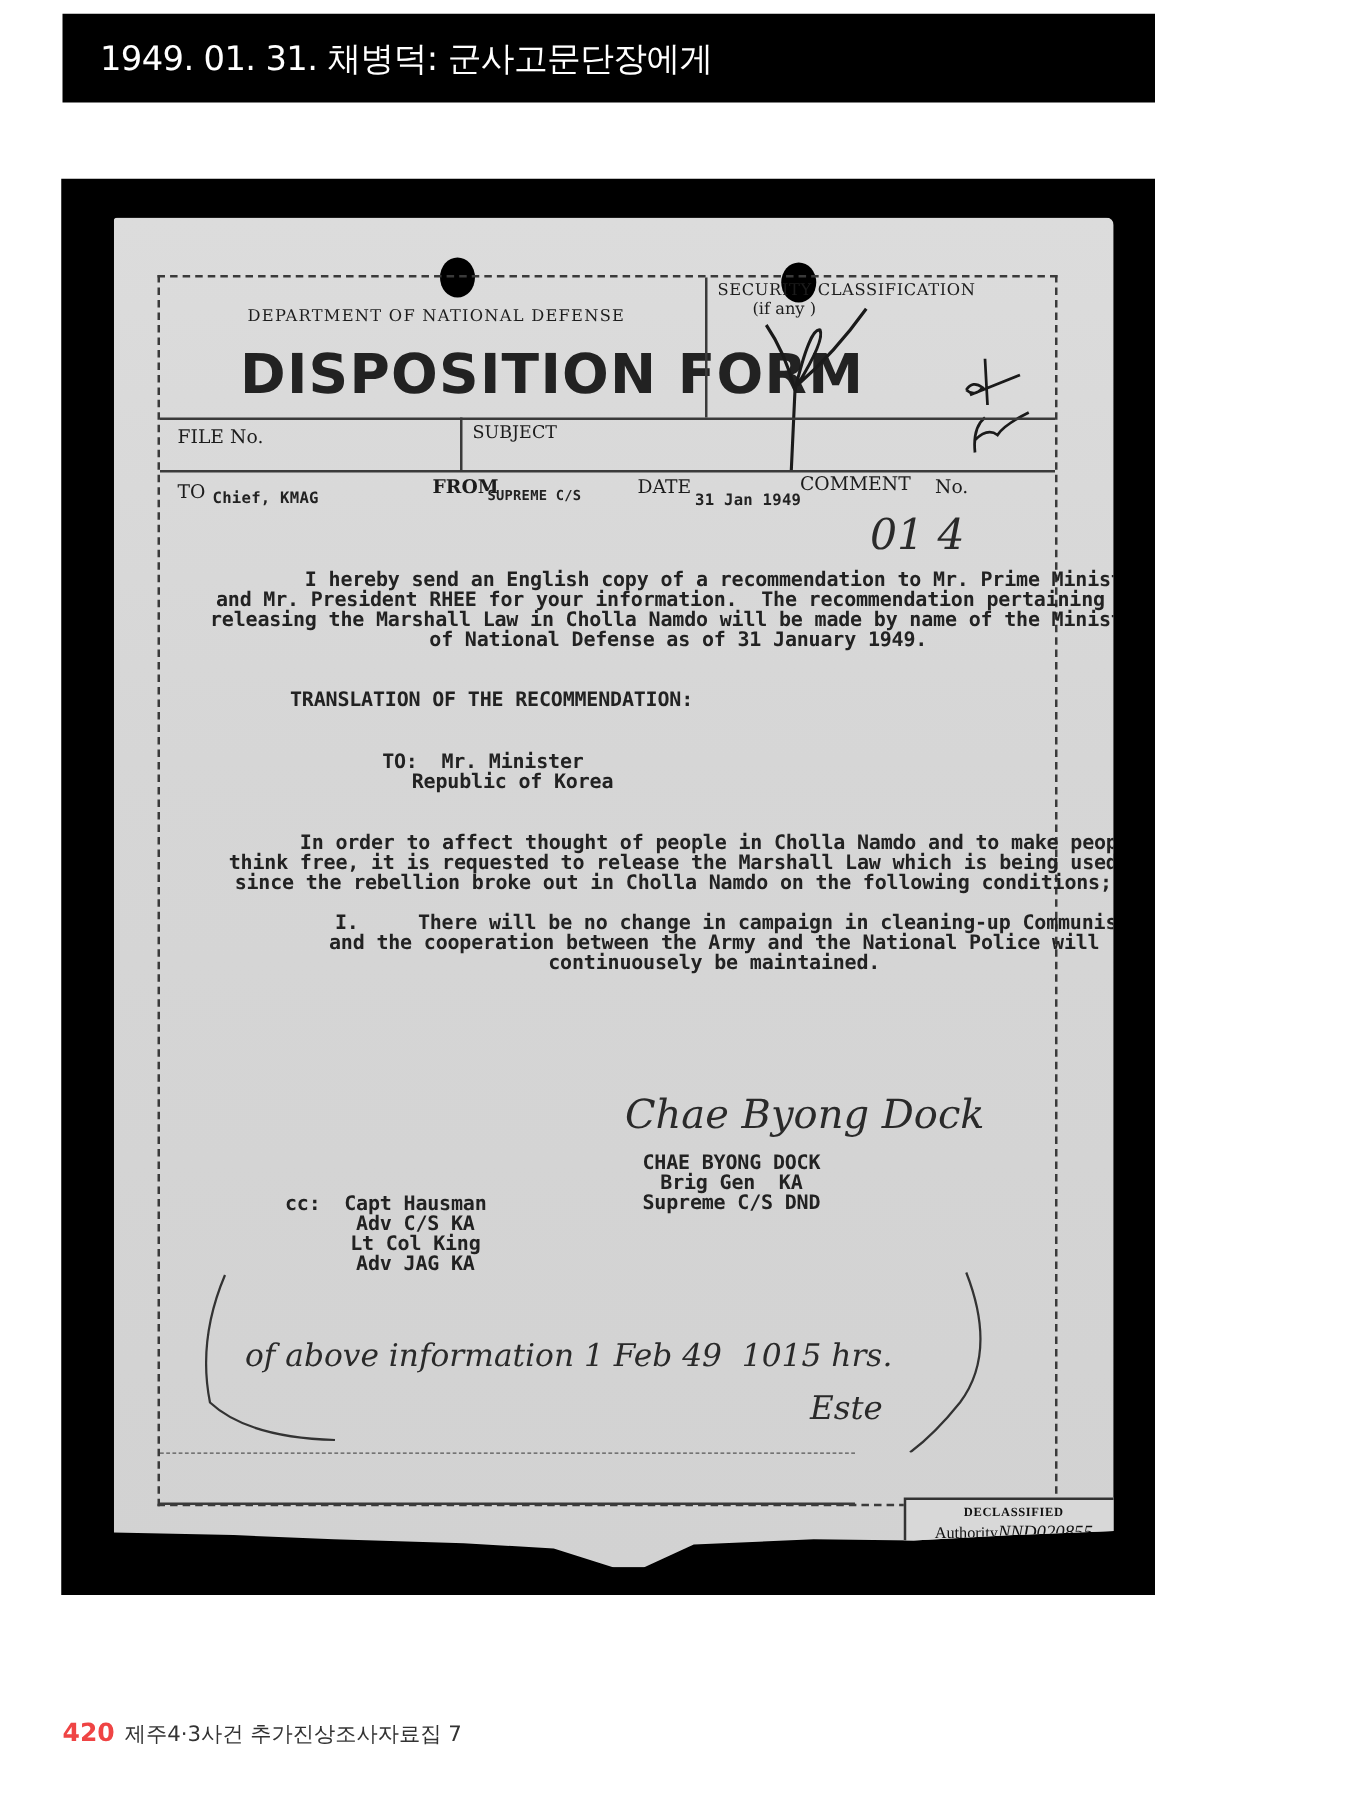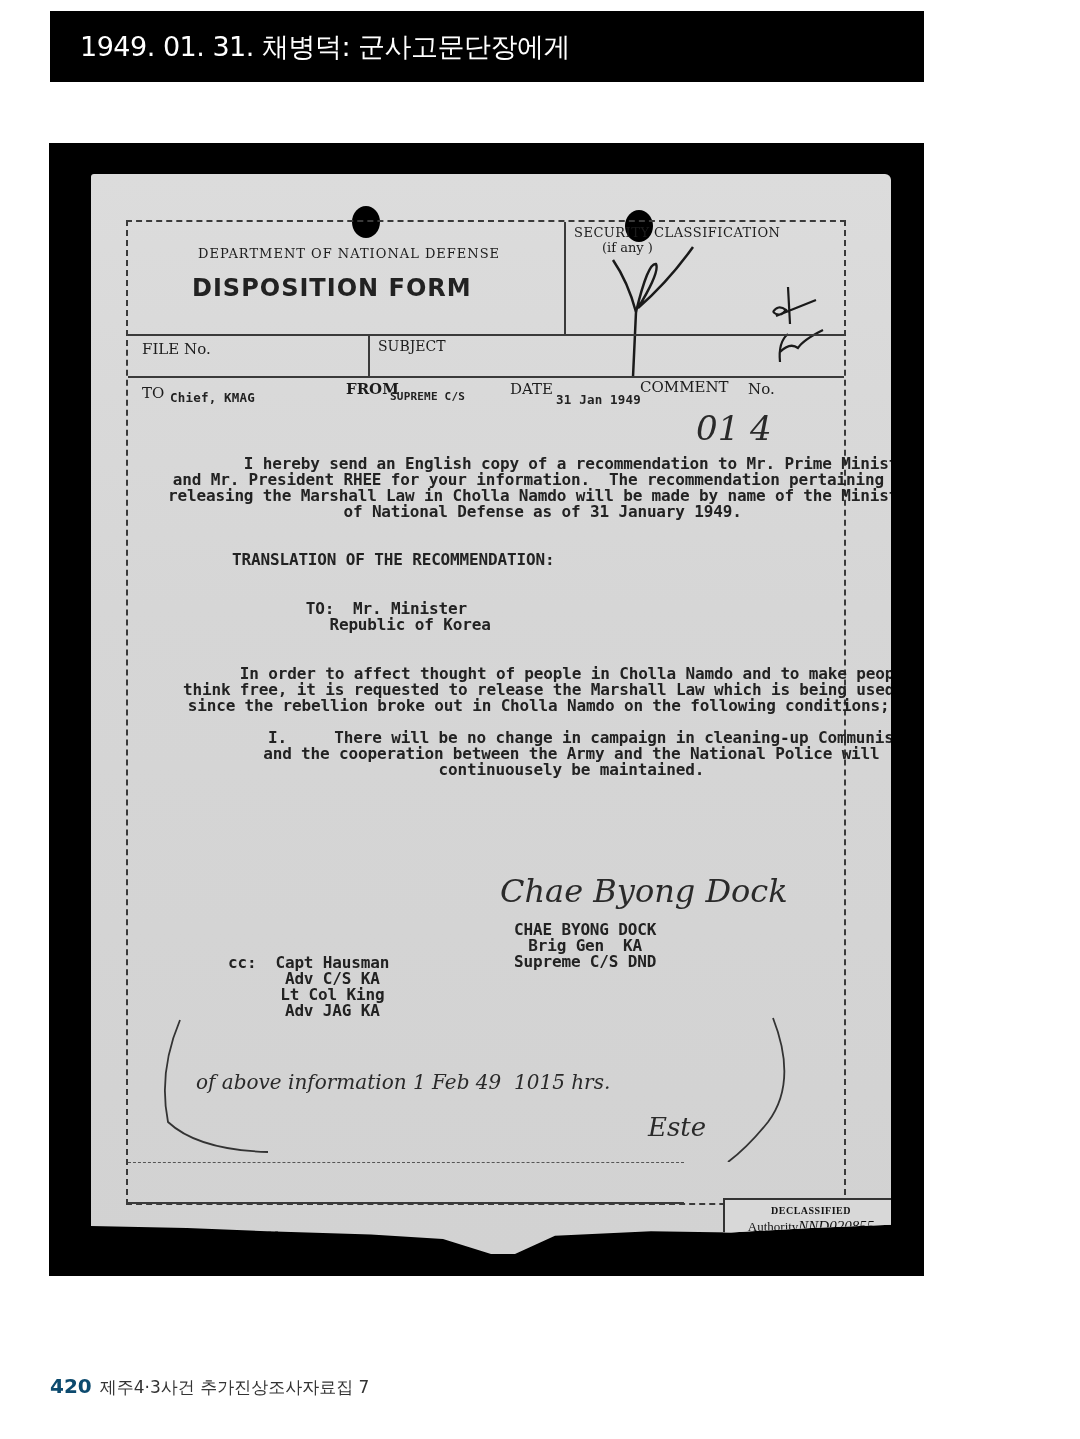--- a/index.html
+++ b/index.html
@@ -29,21 +29,21 @@
     .punch-hole { position: absolute; width: 28px; height: 32px; border-radius: 50%; background: #000; }
 
     .form-box {
       position: absolute; left: 35px; top: 46px; width: 720px; height: 985px;
       border: 2px dashed #3a3a3a;
     }
     .hline { position: absolute; left: 0; right: 0; border-top: 2px solid #3a3a3a; }
     .vline { position: absolute; border-left: 2px solid #3a3a3a; }
 
     .dept { position: absolute; left: 70px; top: 24px; font-family: "DejaVu Serif", serif; font-size: 13px; letter-spacing: 1px; }
-    .disposition { position: absolute; left: 64px; top: 52px; font-family: "DejaVu Sans", sans-serif; font-weight: bold; font-size: 24px; letter-spacing: 1px; color: #222; }
+    .disposition { position: absolute; left: 64px; top: 52px; font-family: "DejaVu Sans", sans-serif; font-weight: bold; font-size: 44px; letter-spacing: 1px; color: #222; }
     .security { position: absolute; left: 446px; top: 3px; font-family: "DejaVu Serif", serif; font-size: 13px; letter-spacing: 0.5px; }
     .security2 { position: absolute; left: 474px; top: 18px; font-family: "DejaVu Serif", serif; font-size: 13px; }
 
     .label { position: absolute; font-family: "DejaVu Serif", serif; font-size: 15px; text-align: right; }
     .typed { position: absolute; font-family: "DejaVu Sans Mono", monospace; font-size: 12.5px; font-weight: bold; letter-spacing: 0.2px; color: #222; }
     .typed-small { font-size: 11px; }
 
     .body-text {
       position: absolute; font-family: "DejaVu Sans Mono", monospace; font-size: 16px;
       line-height: 16px; white-space: pre; color: #222; font-weight: bold; letter-spacing: -0.15px; text-align: center;
@@ -64,21 +64,21 @@
     .declass-auth .num { text-decoration: underline; font-style: italic; font-size: 15px; }
 
     .footer-form { position: absolute; font-family: "DejaVu Sans", sans-serif; color: #222; }
 
     .torn-edge { position: absolute; left: 30px; top: 1066px; right: 30px; border-top: 2px dotted #555; }
 
     .page-footer {
       position: absolute; left: 50px; top: 1374px; display: flex; align-items: baseline; gap: 8px;
       font-family: "DejaVu Sans", sans-serif; color: #333;
     }
-    .page-num { font-weight: bold; font-size: 20px; color: #0c4a6e; }
+    .page-num { font-weight: bold; font-size: 20px; color: #ef4444; }
     .book-title { font-size: 17px; color: #333; }
   </style>
 </head>
 <body>
 
 <div class="title-bar">
   <span>1949. 01. 31. 채병덕: 군사고문단장에게</span>
 </div>
 
 <div class="photo-frame">
@@ -141,21 +141,21 @@
 Supreme C/S DND</div>
       <div class="body-text" style="left:100px; top:733px;">cc:  Capt Hausman
      Adv C/S KA
      Lt Col King
      Adv JAG KA</div>
 
       <svg style="position:absolute; left:30px; top:790px;" width="640" height="150" viewBox="0 0 640 150">
         <path d="M22 8 Q0 60 10 110 Q40 138 110 140" stroke="#333" stroke-width="1.8" fill="none"></path>
         <path d="M615 6 Q640 70 610 110 Q590 135 570 150" stroke="#333" stroke-width="1.8" fill="none"></path>
       </svg>
-      <div class="handwriting" style="left:68px; top:848px; font-size:20px;text-align:right;">of above information 1 Feb 49  1015 hrs.</div>
+      <div class="handwriting" style="left:68px; top:848px; font-size:25px;text-align:right;">of above information 1 Feb 49  1015 hrs.</div>
       <div class="handwriting" style="left:520px; top:890px; font-size:26px;">Este</div>
 
       <div class="hline" style="top:940px; border-top:1px dashed #555; right:160px;"></div>
       <div class="hline" style="top:980px; right:160px;"></div>
     </div>
 
     <div class="declass-box" style="left:632px; top:1024px;">
       <div class="declass-title">DECLASSIFIED</div>
       <div class="declass-auth">
         <span>Authority</span><span class="num">NND020855</span>

